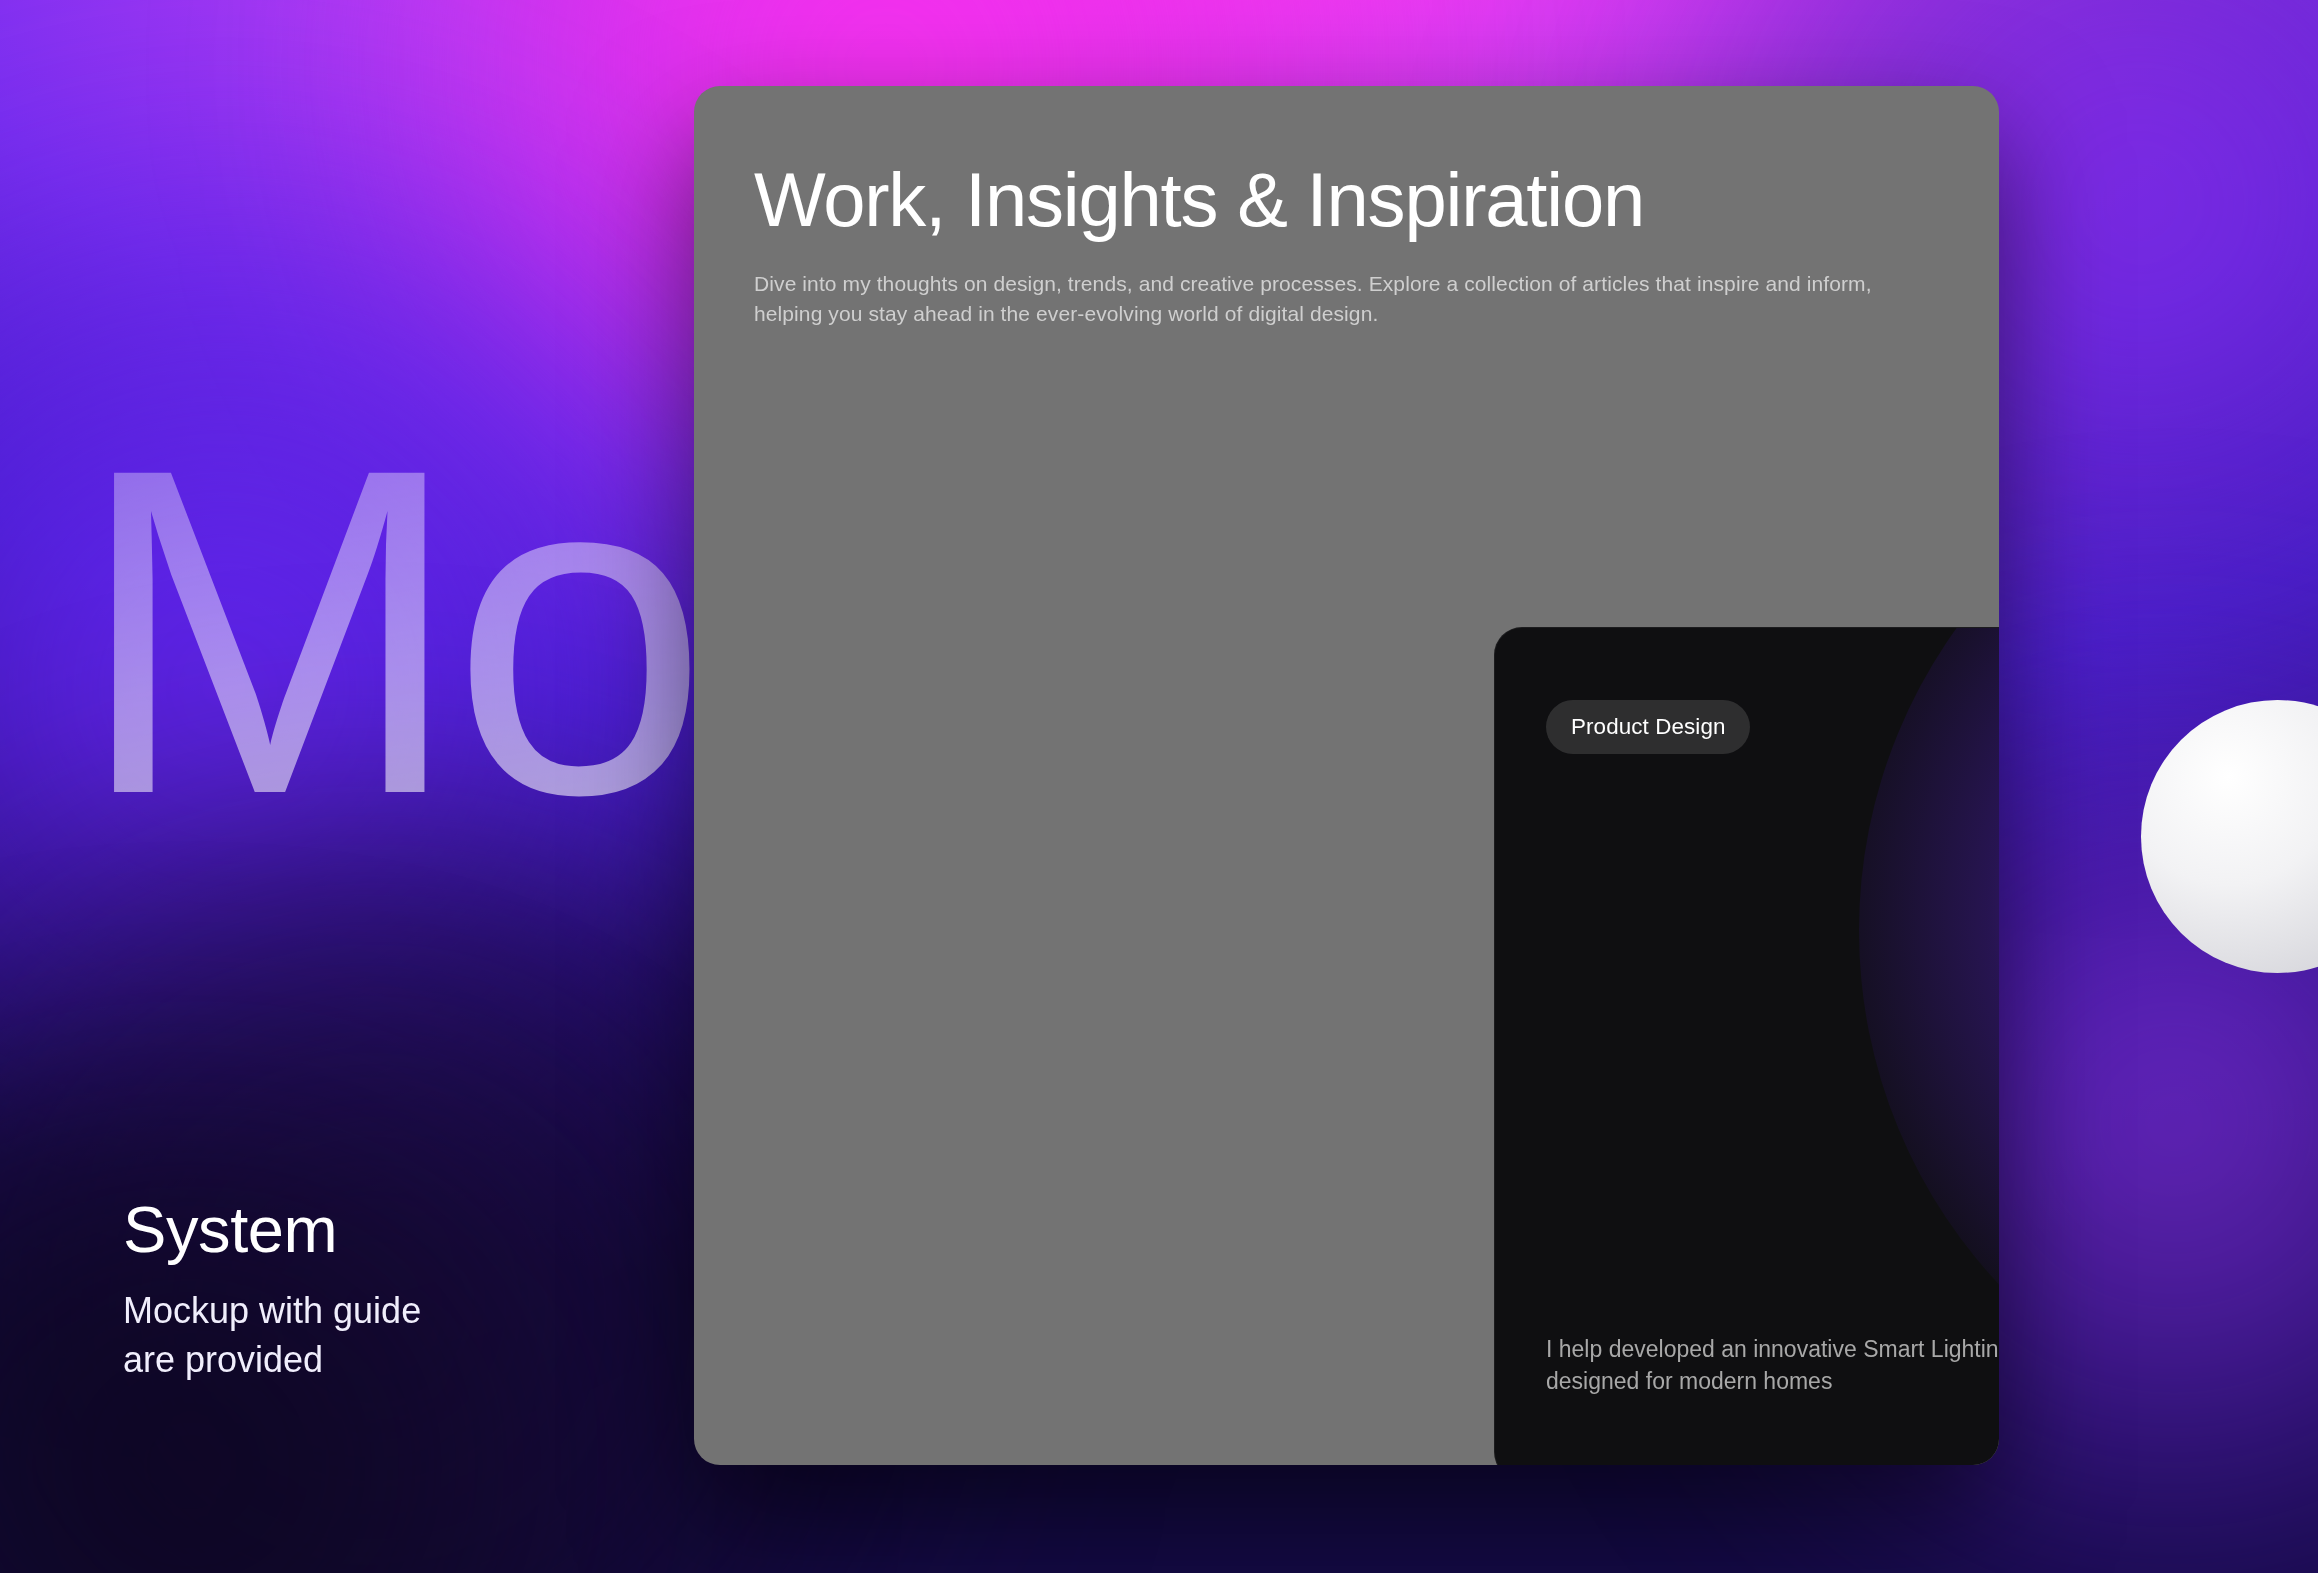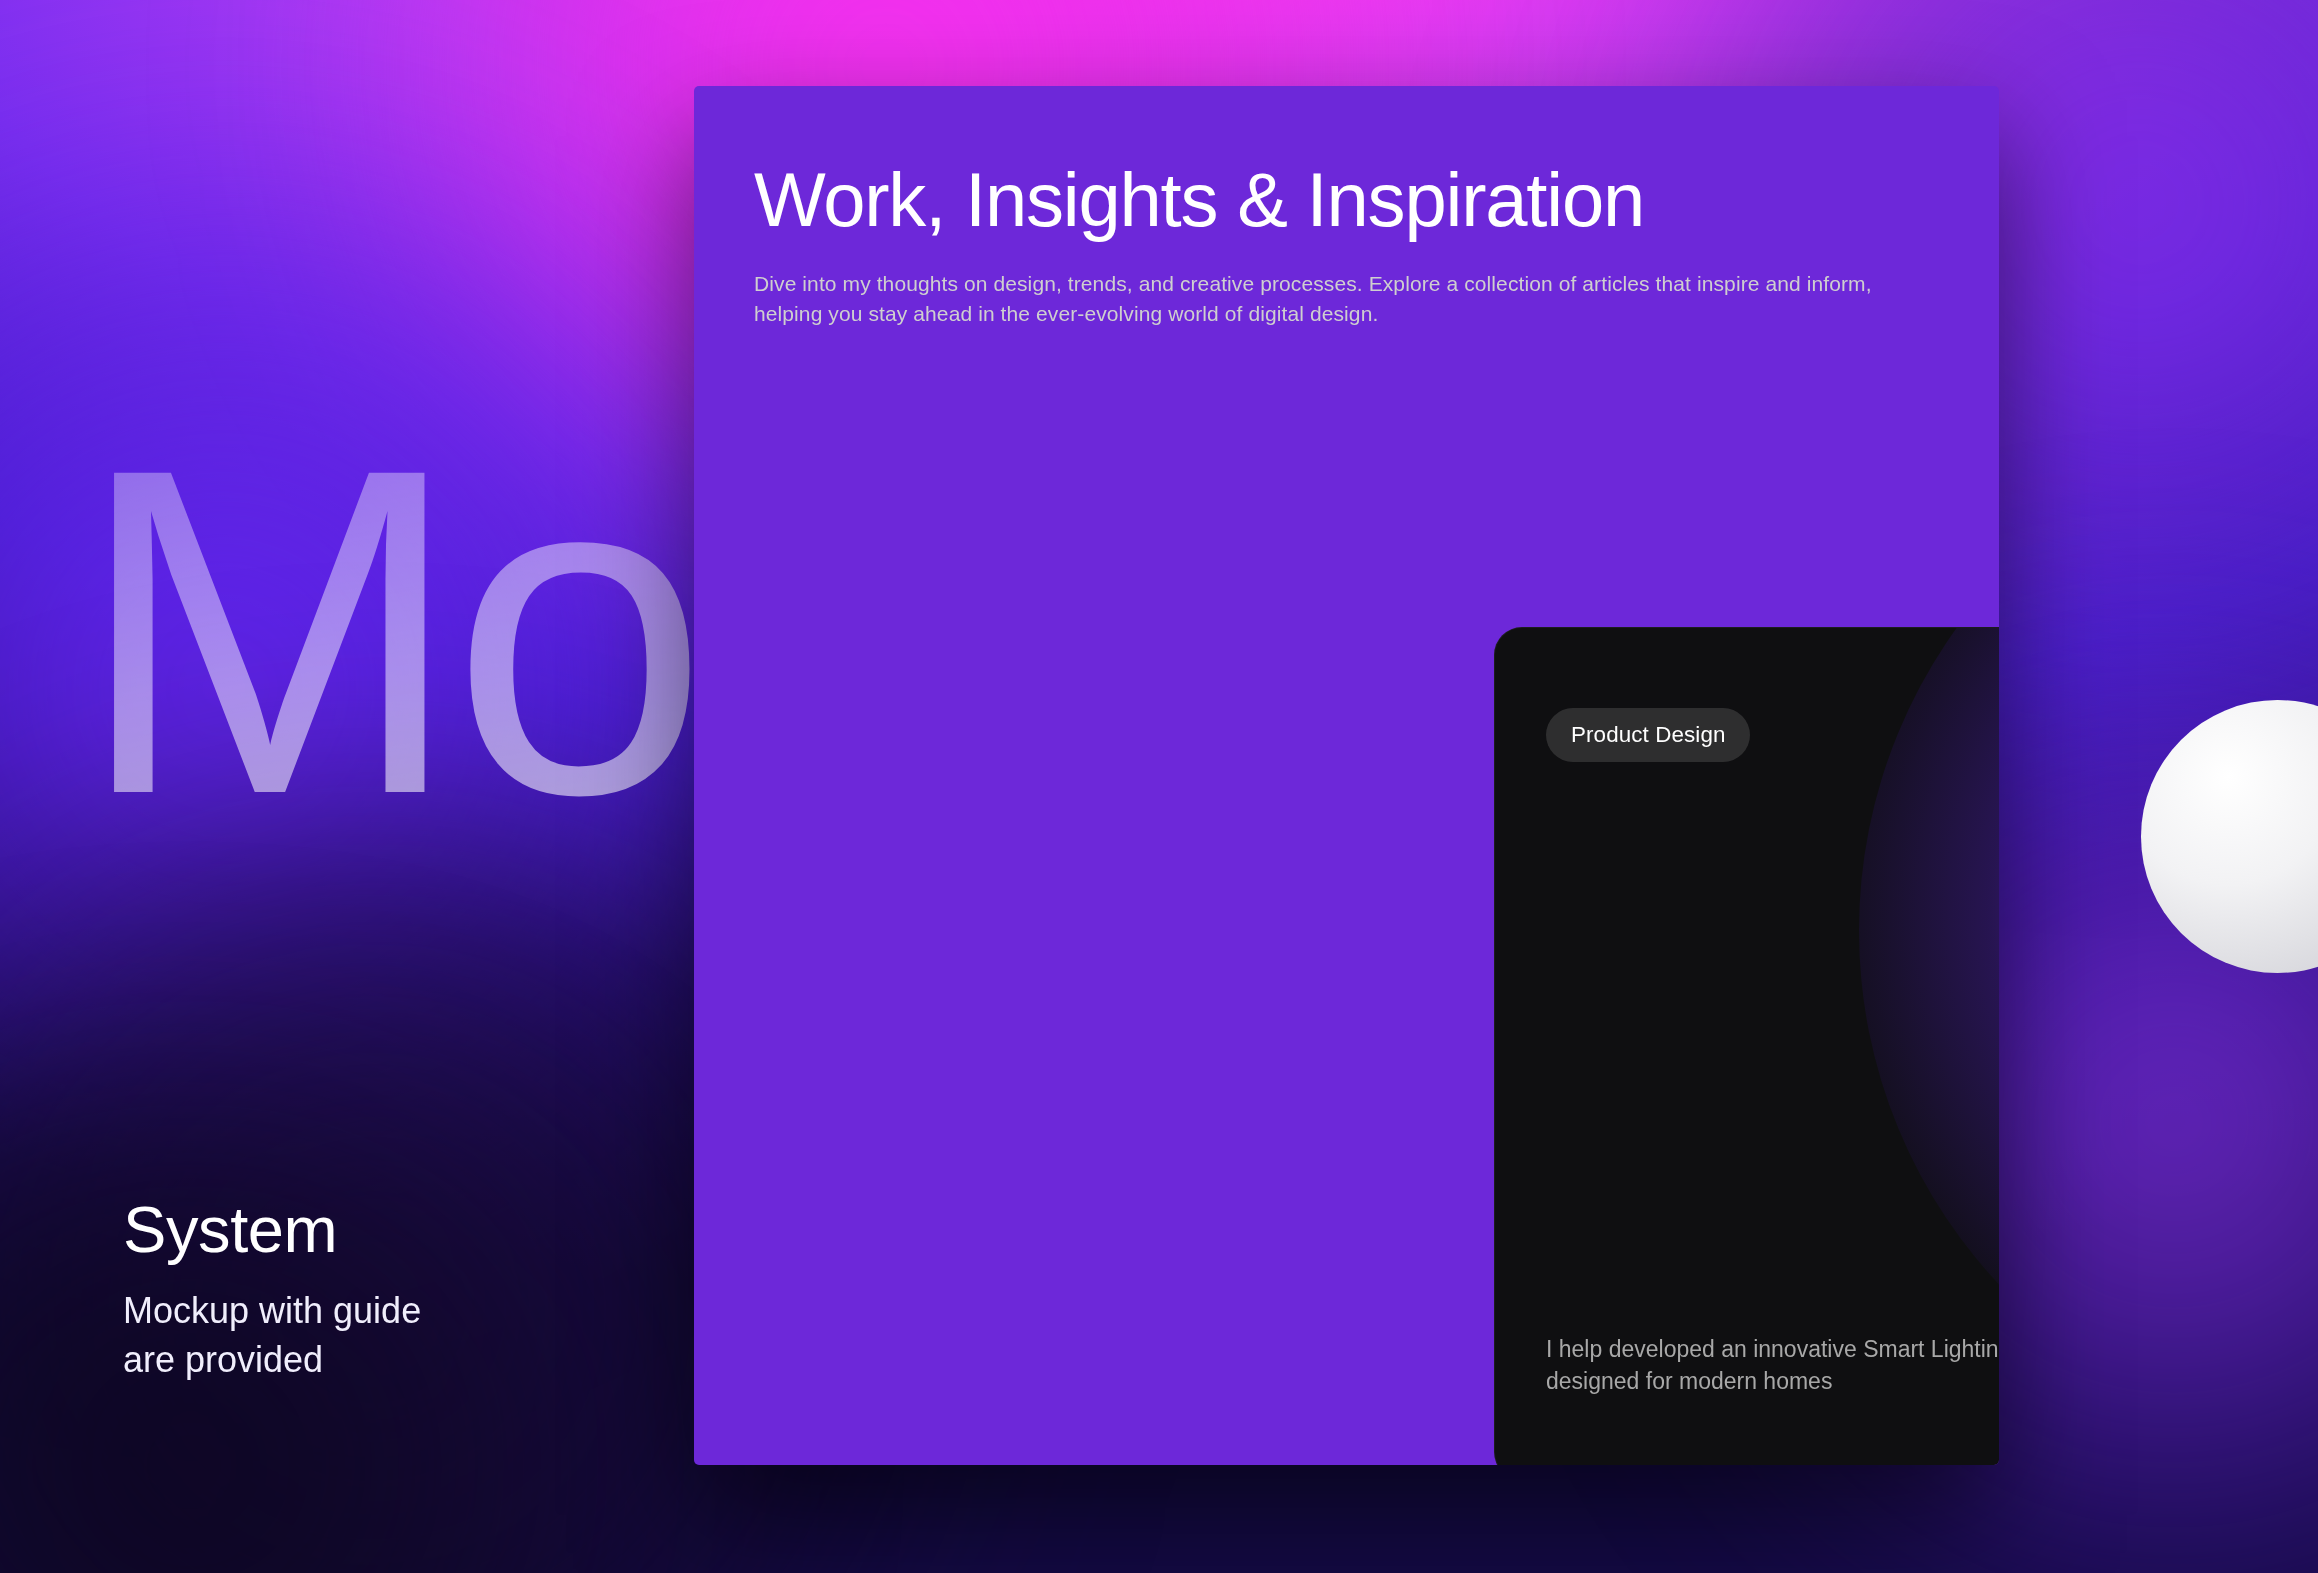--- a/index.html
+++ b/index.html
@@ -43,21 +43,21 @@
   
   .sphere{
     position:absolute; left:2141px; top:700px; width:273px; height:273px;
     border-radius:50%;
     background:radial-gradient(circle at 32% 28%, #ffffff 0%, #f2f2f4 40%, #d9d9de 78%, #c8c8cf 100%);
   }
 
   
   .panel{
     position:absolute; left:694px; top:86px; width:1305px; height:1379px;
-    background:#6d28d9; border-radius:5px;
+    background:#737373; border-radius:26px;
     box-shadow:0 50px 116px rgba(0,0,0,.55);
     overflow:hidden;
   }
   .panel-inner{ position:absolute; inset:0; padding:56px 61px 0 60px; }
 
   .page-title{
     color:#ffffff; font-size:76px; font-weight:400; letter-spacing:-1.2px; line-height:1.06;
     margin-top:18px;
   }
   .page-sub{
@@ -75,21 +75,21 @@
   .card-glow{
     position:absolute; right:-141px; top:-215px; width:1035px; height:1035px; border-radius:50%;
     background:radial-gradient(circle at 48% 48%, rgba(150,70,255,.92) 0%, rgba(110,45,225,.72) 26%, rgba(72,28,170,.42) 48%, rgba(40,16,95,.16) 68%, rgba(15,15,17,0) 84%);
   }
   .card-glow2{
     position:absolute; right:-50px; bottom:-248px; width:745px; height:745px; border-radius:50%;
     background:radial-gradient(circle, rgba(120,55,230,.45) 0%, rgba(70,30,160,.2) 48%, rgba(15,15,17,0) 78%);
   }
 
   .pill{
-    position:absolute; left:51px; top:80px;
+    position:absolute; left:51px; top:72px;
     background:rgba(48,48,50,.95);
     color:#ffffff; font-size:22.4px; font-weight:400;
     padding:14px 25px; border-radius:827px; letter-spacing:0.1px;
   }
 
   .card-text{ position:absolute; left:51px; bottom:81px; max-width:629px; }
   .proj-name{ color:#fafafa; font-size:46px; font-weight:400; letter-spacing:-0.4px; line-height:1; }
   .proj-name sup{ font-size:21.5px; vertical-align:super; letter-spacing:0; }
   .proj-desc{ margin-top:18px; color:#a8a8a8; font-size:23px; line-height:1.42; font-weight:400; }
 

